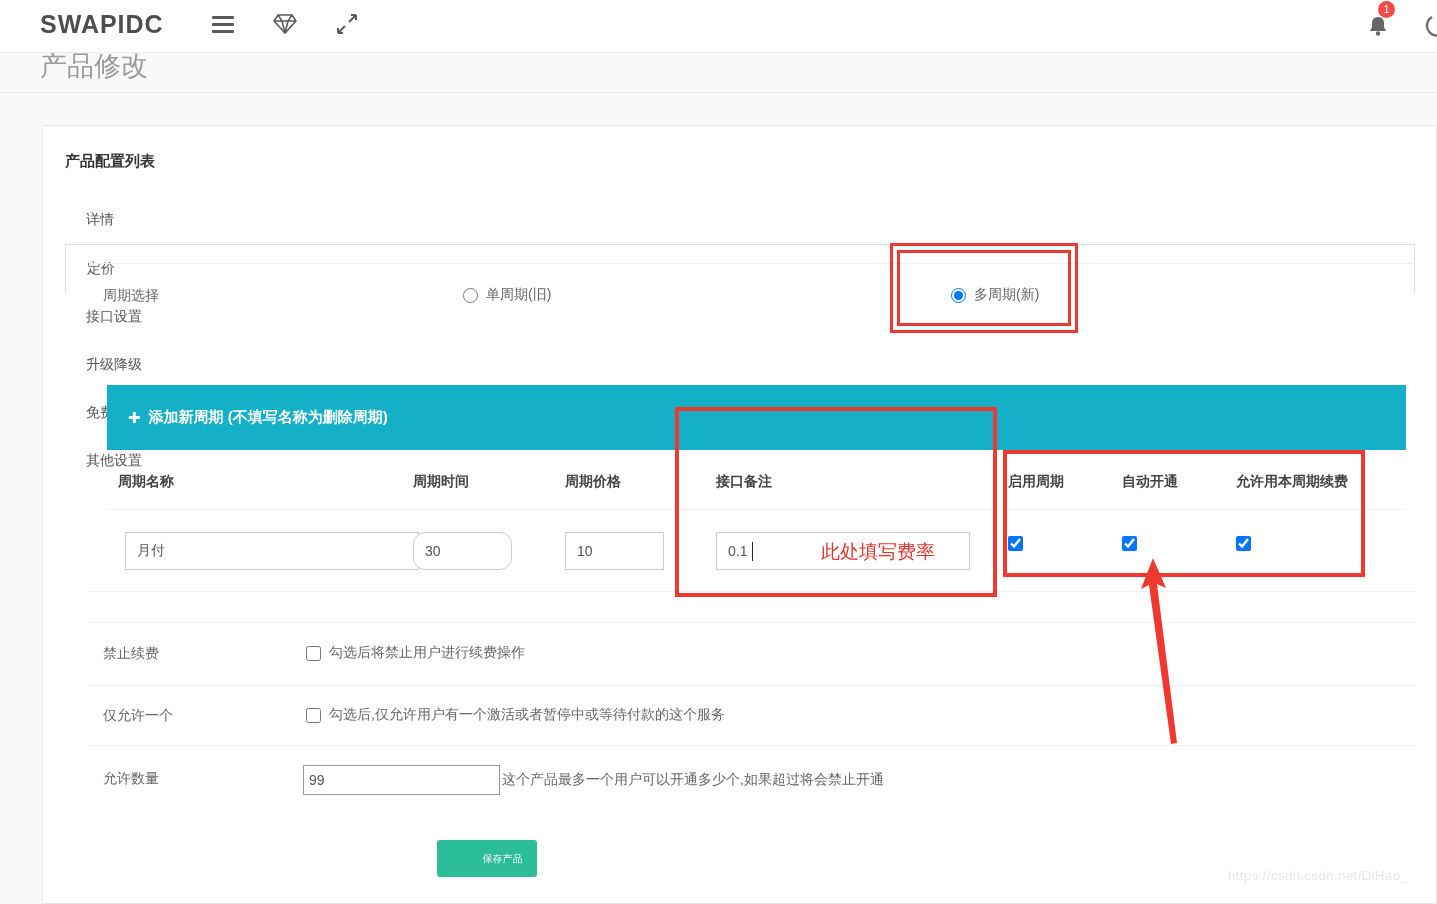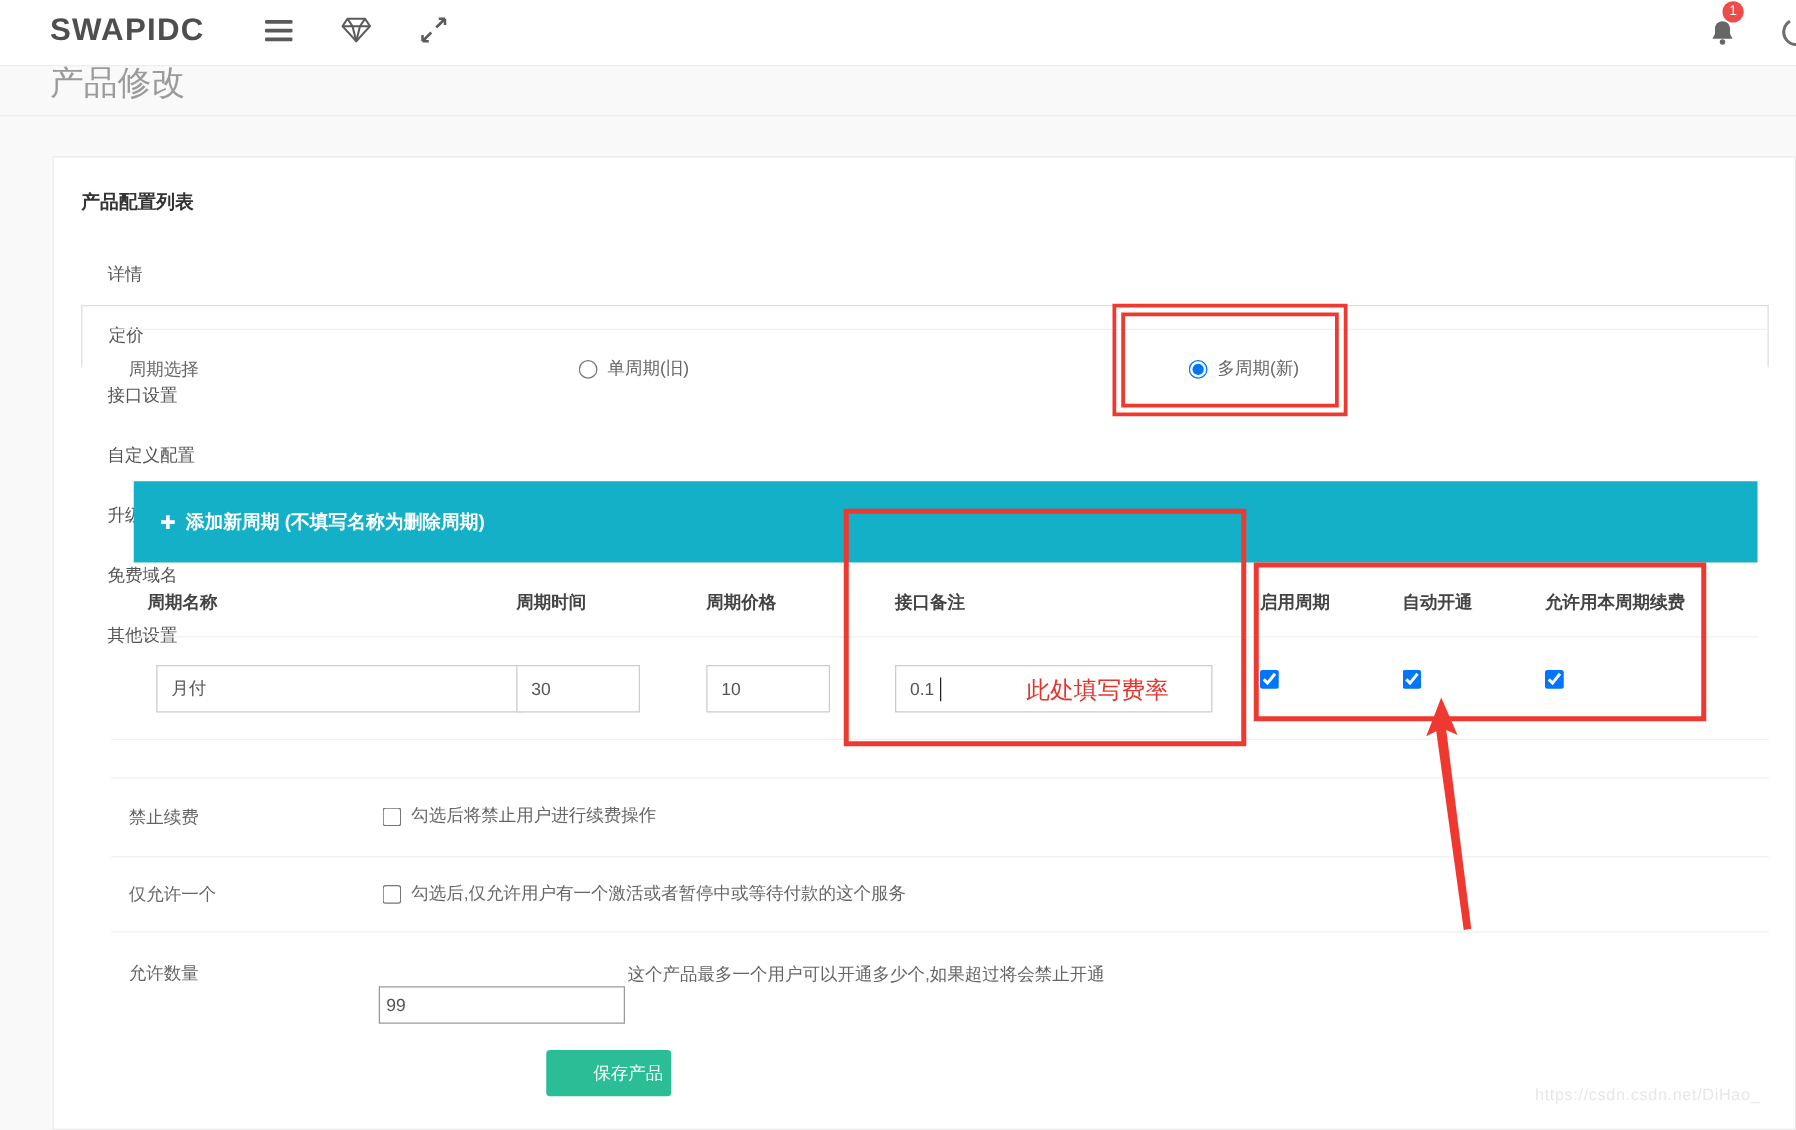--- a/index.html
+++ b/index.html
@@ -47,24 +47,24 @@
             display:flex; align-items:center; font-size:15px; font-weight:bold; }
   .addbar .plus { margin:0 8px 0 21px; font-size:15px; }
 
   .col-h { font-size:14px; font-weight:bold; color:#444; top:473px; }
   .txt-input { border:1px solid #ccc; height:38px; font-size:14px; color:#555; padding:0 11px;
                font-family:"Liberation Sans","DejaVu Sans",sans-serif; background:#fff; }
   .cursor-bar { width:1px; height:19px; background:#222; }
 
   .rate-hint { font-family:"DejaVu Serif","Liberation Serif",serif; font-size:19px; color:#e5342c; white-space:nowrap; }
 
-  .qty-input { border:1px solid #999; height:30px; width:197px; font-size:14px; color:#555; padding:0 5px;margin-top:24px; }
+  .qty-input { border:1px solid #999; height:30px; width:197px; font-size:14px; color:#555; padding:0 5px; }
 
   .save-btn { left:437px; top:840px; width:100px; height:37px; background:#2abd96; color:#fff;
-              border:none; font-size:14px; border-radius:3px; cursor:pointer;
+              border:none; font-size:10px; border-radius:3px; cursor:pointer;
               font-family:"Liberation Sans","DejaVu Sans",sans-serif;padding-left:31px; }
 
   .watermark { left:1228px; top:868px; font-size:13px; color:#e7e7e7; letter-spacing:.5px; }
 
   
   .anno { border:3px solid #ef382f; pointer-events:none; z-index:20; }
   .anno-thick { border-width:4px; }
   #arrow-overlay { left:0; top:0; width:1437px; height:904px; pointer-events:none; z-index:21; }
 </style>
 </head>
@@ -106,21 +106,20 @@
 <div class="abs page-title">产品修改</div>
 <div class="abs head-line"></div>
 
 <div class="abs card"></div>
 <div class="abs card-title">产品配置列表</div>
 
 <div class="abs tabs">
   <div class="tab">详情</div>
   <div class="tab active">定价</div>
   <div class="tab">接口设置</div>
-  <div class="tab">自定义配置</div>
   <div class="tab">升级降级</div>
   <div class="tab">免费域名</div>
   <div class="tab">其他设置</div>
 </div>
 
 <div class="abs sep" style="left:89px; top:263px; width:1326px;"></div>
 <div class="abs lbl" style="left:103px; top:287px;">周期选择</div>
 <label class="abs radio-opt" style="left:463px; top:286px;">
   <input type="radio" name="period" style="">
   <span>单周期(旧)</span>
@@ -138,21 +137,21 @@
 <div class="abs col-h" style="left:118px;">周期名称</div>
 <div class="abs col-h" style="left:413px;">周期时间</div>
 <div class="abs col-h" style="left:565px;">周期价格</div>
 <div class="abs col-h" style="left:716px;text-align:center;">接口备注</div>
 <div class="abs col-h" style="left:1008px;">启用周期</div>
 <div class="abs col-h" style="left:1122px;">自动开通</div>
 <div class="abs col-h" style="left:1236px;">允许用本周期续费</div>
 <div class="abs sep" style="left:107px; top:509px; width:1299px;"></div>
 
 <input class="abs txt-input" style="left: 125px; top: 532px; width: 294px;" value="月付">
-<input class="abs txt-input" style="left: 413px; top: 532px; width: 99px;" value="30">
+<input class="abs txt-input" style="left: 413px; top: 532px; width: 99px; border-radius: 12px;" value="30">
 <input class="abs txt-input" style="left: 565px; top: 532px; width: 99px;" value="10">
 <input class="abs txt-input" style="left: 716px; top: 532px; width: 254px;" value="0.1">
 <div class="abs cursor-bar" style="left:752px; top:542px;"></div>
 <div class="abs rate-hint" style="left:821px; top:539px;">此处填写费率</div>
 
 <input type="checkbox" class="abs" style="left: 1008px; top: 536px;" checked="">
 <input type="checkbox" class="abs" style="left: 1122px; top: 536px;" checked="">
 <input type="checkbox" class="abs" style="left: 1236px; top: 536px;" checked="">
 
 <div class="abs sep" style="left:89px; top:591px; width:1326px;"></div>

